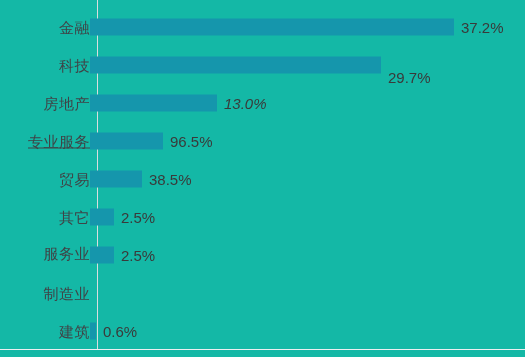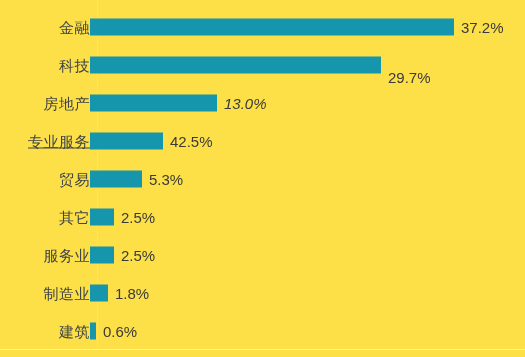--- a/index.html
+++ b/index.html
@@ -79,21 +79,21 @@
     margin-left: 7px;
     font-size: 15px;
     line-height: 17px;
     color: #3a3a3a;
     white-space: nowrap;
   }
 </style>
 </head>
 <body>
 
-<div id="chart-root" style="background: #fde047;">
+<div id="chart-root" style="background: #14b8a6;">
 
   <div class="axis-line" style="background: rgb(217, 221, 223);"></div>
   <div class="baseline" style="background: rgb(236, 239, 241);"></div>
 
   <div id="rows-container">
       <div class="row" style="top: 8px;">
         <div class="cat-label" style="color: rgb(63, 68, 71);">金融</div>
         <div class="bar-wrap">
           <div class="bar" style="width: 364px; background: rgb(21, 150, 172);"></div>
           <div class="val-label" style="color: rgb(58, 58, 58);">37.2%</div>
@@ -110,50 +110,46 @@
         <div class="cat-label" style="color: rgb(63, 68, 71);">房地产</div>
         <div class="bar-wrap">
           <div class="bar" style="width: 127px; background: rgb(21, 150, 172);"></div>
           <div class="val-label" style="color: rgb(58, 58, 58); font-style: italic;">13.0%</div>
         </div>
       </div>
       <div class="row" style="top: 122px;">
         <div class="cat-label" style="color: rgb(63, 68, 71); text-decoration: underline;">专业服务</div>
         <div class="bar-wrap">
           <div class="bar" style="width: 73px; background: rgb(21, 150, 172);"></div>
-          <div class="val-label" style="color: rgb(58, 58, 58);">42.5%</div>
+          <div class="val-label" style="color: rgb(58, 58, 58);">96.5%</div>
         </div>
       </div>
       <div class="row" style="top: 160px;">
         <div class="cat-label" style="color: rgb(63, 68, 71);">贸易</div>
         <div class="bar-wrap">
           <div class="bar" style="width: 52px; background: rgb(21, 150, 172);"></div>
-          <div class="val-label" style="color: rgb(58, 58, 58);">5.3%</div>
+          <div class="val-label" style="color: rgb(58, 58, 58);">38.5%</div>
         </div>
       </div>
       <div class="row" style="top: 198px;">
         <div class="cat-label" style="color: rgb(63, 68, 71);">其它</div>
         <div class="bar-wrap">
           <div class="bar" style="width: 24px; background: rgb(21, 150, 172);"></div>
           <div class="val-label" style="color: rgb(58, 58, 58);">2.5%</div>
         </div>
       </div>
       <div class="row" style="top: 236px;">
-        <div class="cat-label" style="color: rgb(63, 68, 71);">服务业</div>
+        <div class="cat-label" style="color: rgb(63, 68, 71); font-family: Liberation Mono, monospace;">服务业</div>
         <div class="bar-wrap">
           <div class="bar" style="width: 24px; background: rgb(21, 150, 172);"></div>
           <div class="val-label" style="color: rgb(58, 58, 58);">2.5%</div>
         </div>
       </div>
       <div class="row" style="top: 274px;">
         <div class="cat-label" style="color: rgb(63, 68, 71);">制造业</div>
-        <div class="bar-wrap">
-          <div class="bar" style="width: 18px; background: rgb(21, 150, 172);"></div>
-          <div class="val-label" style="color: rgb(58, 58, 58);">1.8%</div>
-        </div>
       </div>
       <div class="row" style="top: 312px; text-decoration: underline;">
         <div class="cat-label" style="color: rgb(63, 68, 71);">建筑</div>
         <div class="bar-wrap">
           <div class="bar" style="width: 6px; background: rgb(21, 150, 172);"></div>
           <div class="val-label" style="color: rgb(58, 58, 58);">0.6%</div>
         </div>
       </div>
     </div>
 

